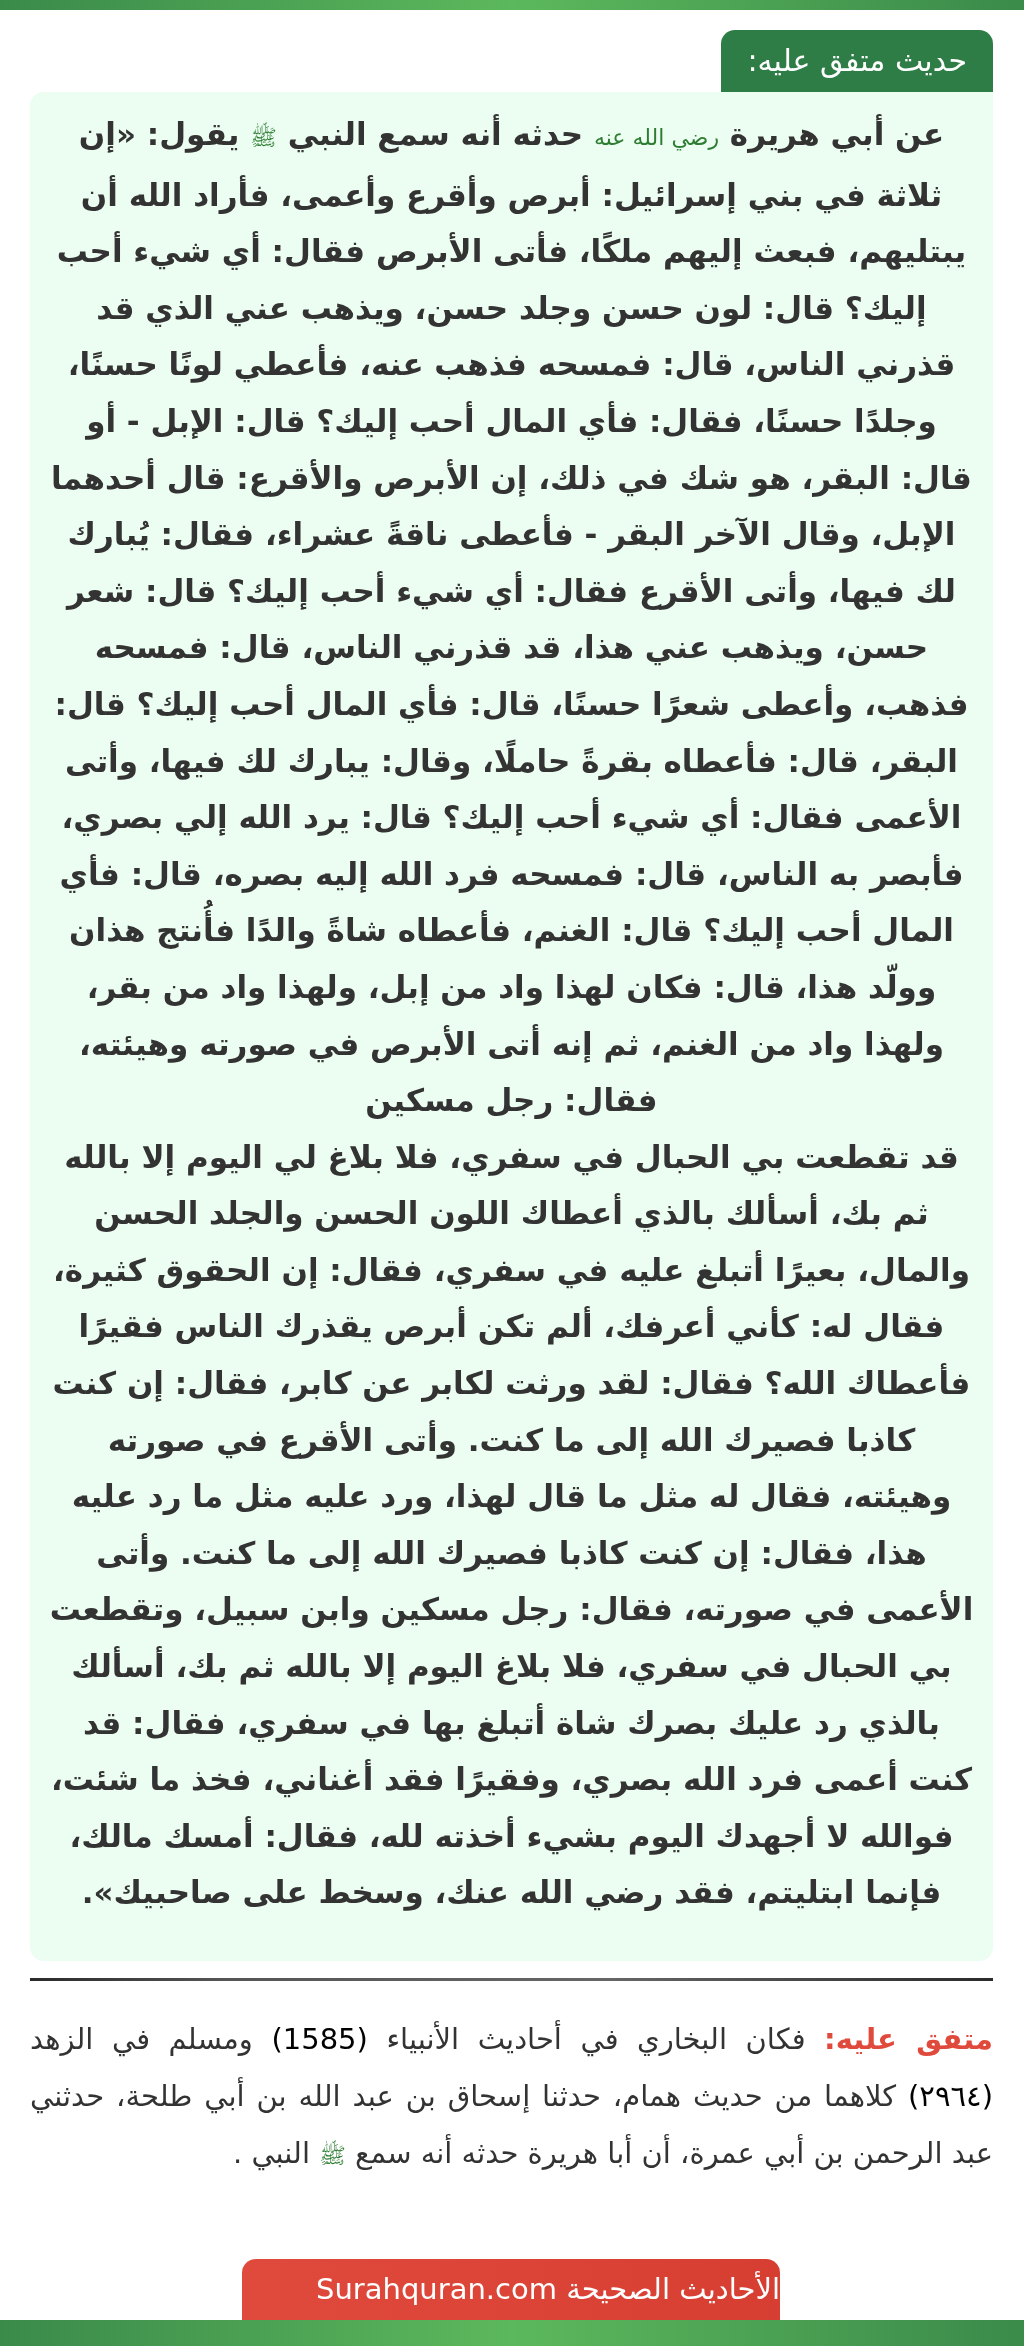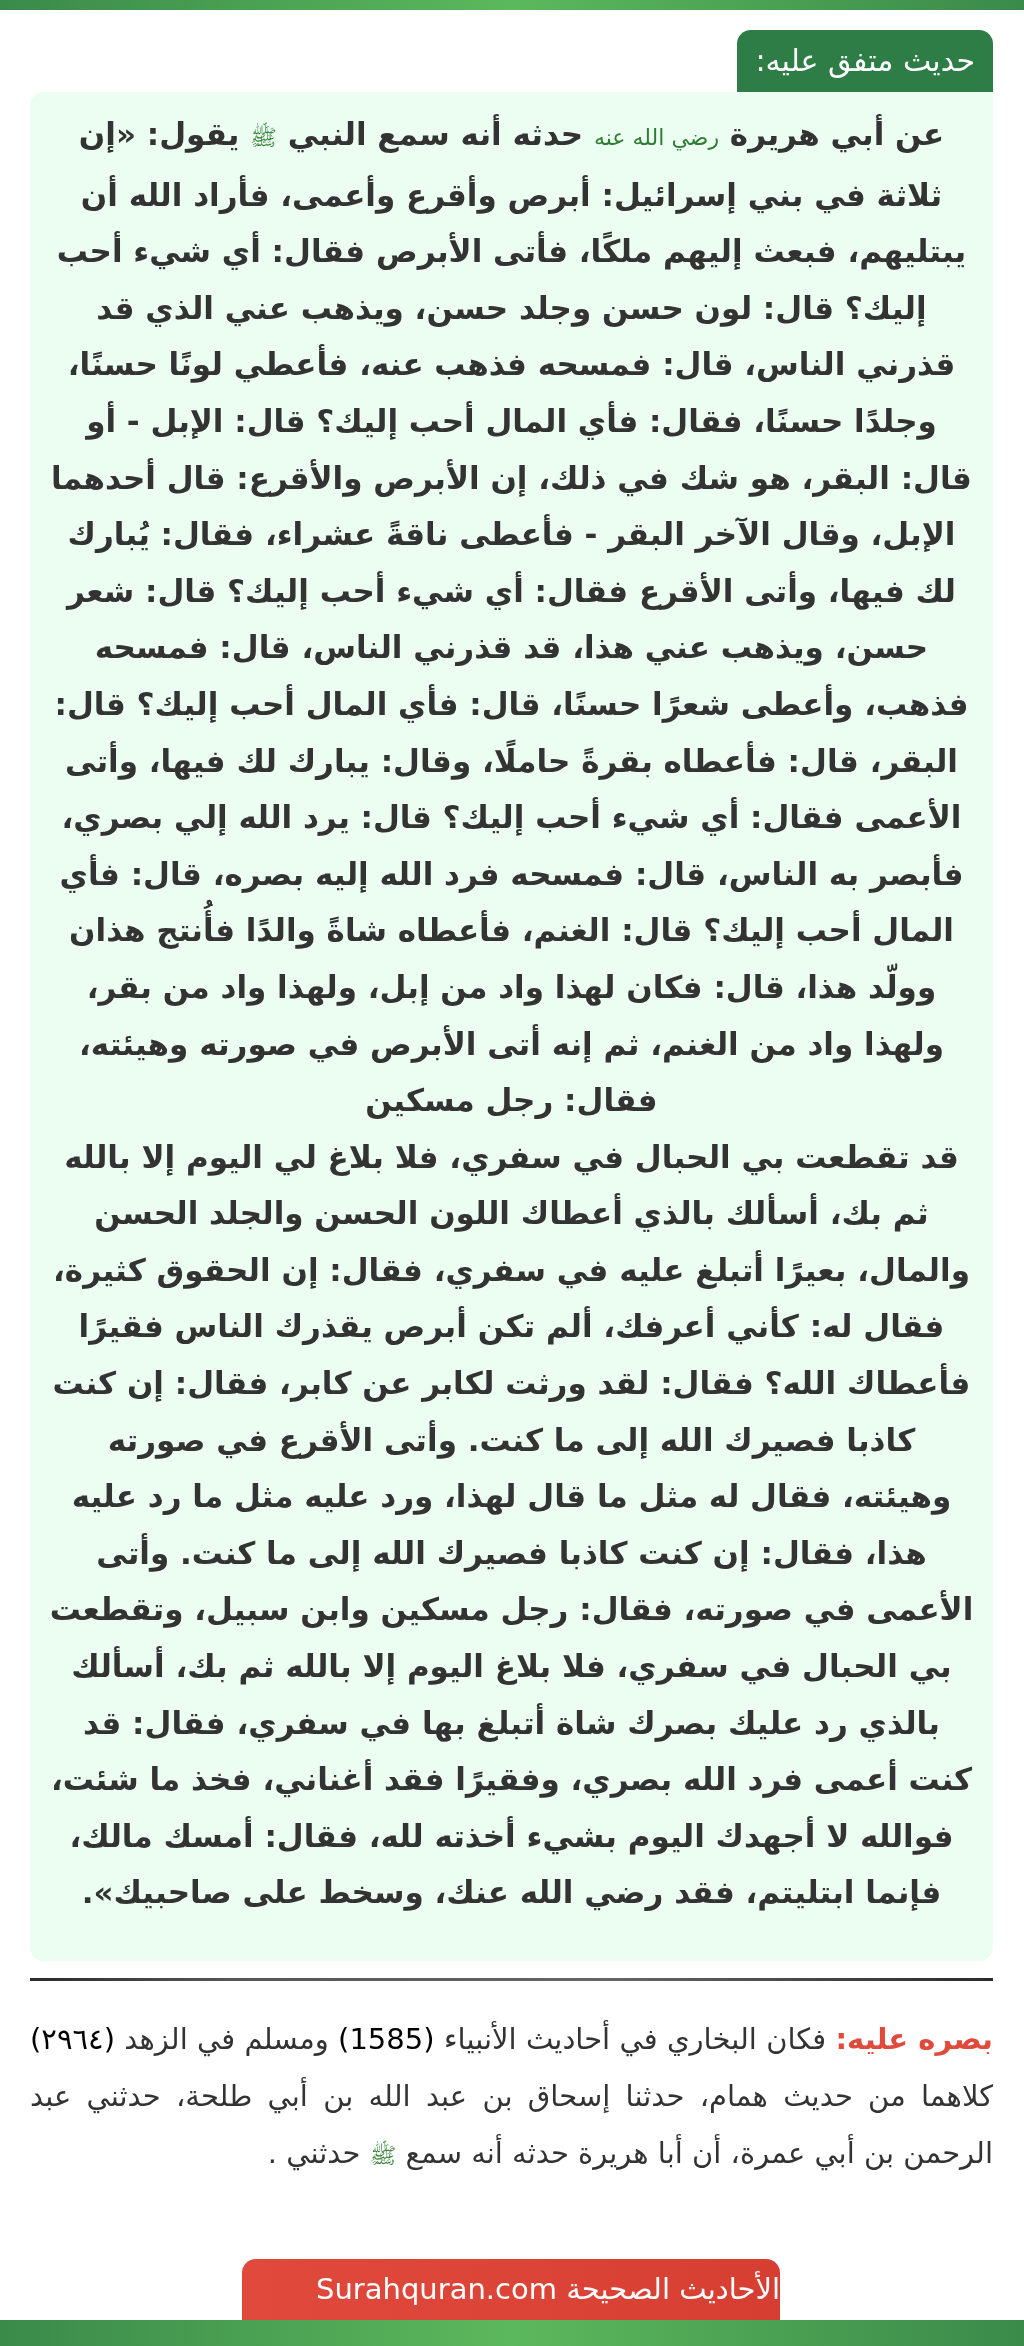--- a/index.html
+++ b/index.html
@@ -10,21 +10,21 @@
     position: relative;
     overflow: hidden;
     font-family: "DejaVu Sans", sans-serif;
   }
   .top-bar {
     position: absolute; left: 0; top: 0; width: 1024px; height: 10px;
     background: linear-gradient(90deg, #3a8a4a 0%, #5cb85c 50%, #3a8a4a 100%);
   }
   .section-label {
     position: absolute; top: 30px; right: 31px;
-    height: 62px; padding: 0 18px;
+    height: 62px; padding: 0 26px;
     background: #2e7d46;
     color: #ffffff;
     border-radius: 14px 14px 0 0;
     font-size: 30px; line-height: 62px;
     direction: rtl;
   }
   .hadith-box {
     position: absolute; left: 30px; top: 92px;
     width: 963px; height: 1869px;
     background: #ecfdf2;
@@ -84,25 +84,25 @@
     <span>حدثه أنه سمع النبي</span>
     <span class="honorific">ﷺ</span>
     <span>يقول: «إن ثلاثة في بني إسرائيل: أبرص وأقرع وأعمى، فأراد الله أن يبتليهم، فبعث إليهم ملكًا، فأتى الأبرص فقال: أي شيء أحب إليك؟ قال: لون حسن وجلد حسن، ويذهب عني الذي قد قذرني الناس، قال: فمسحه فذهب عنه، فأعطي لونًا حسنًا، وجلدًا حسنًا، فقال: فأي المال أحب إليك؟ قال: الإبل - أو قال: البقر، هو شك في ذلك، إن الأبرص والأقرع: قال أحدهما الإبل، وقال الآخر البقر - فأعطى ناقةً عشراء، فقال: يُبارك لك فيها، وأتى الأقرع فقال: أي شيء أحب إليك؟ قال: شعر حسن، ويذهب عني هذا، قد قذرني الناس، قال: فمسحه فذهب، وأعطى شعرًا حسنًا، قال: فأي المال أحب إليك؟ قال: البقر، قال: فأعطاه بقرةً حاملًا، وقال: يبارك لك فيها، وأتى الأعمى فقال: أي شيء أحب إليك؟ قال: يرد الله إلي بصري، فأبصر به الناس، قال: فمسحه فرد الله إليه بصره، قال: فأي المال أحب إليك؟ قال: الغنم، فأعطاه شاةً والدًا فأُنتج هذان وولّد هذا، قال: فكان لهذا واد من إبل، ولهذا واد من بقر، ولهذا واد من الغنم، ثم إنه أتى الأبرص في صورته وهيئته، فقال: رجل مسكين</span><br>
     <span>قد تقطعت بي الحبال في سفري، فلا بلاغ لي اليوم إلا بالله ثم بك، أسألك بالذي أعطاك اللون الحسن والجلد الحسن والمال، بعيرًا أتبلغ عليه في سفري، فقال: إن الحقوق كثيرة، فقال له: كأني أعرفك، ألم تكن أبرص يقذرك الناس فقيرًا فأعطاك الله؟ فقال: لقد ورثت لكابر عن كابر، فقال: إن كنت كاذبا فصيرك الله إلى ما كنت. وأتى الأقرع في صورته وهيئته، فقال له مثل ما قال لهذا، ورد عليه مثل ما رد عليه هذا، فقال: إن كنت كاذبا فصيرك الله إلى ما كنت. وأتى الأعمى في صورته، فقال: رجل مسكين وابن سبيل، وتقطعت بي الحبال في سفري، فلا بلاغ اليوم إلا بالله ثم بك، أسألك بالذي رد عليك بصرك شاة أتبلغ بها في سفري، فقال: قد كنت أعمى فرد الله بصري، وفقيرًا فقد أغناني، فخذ ما شئت، فوالله لا أجهدك اليوم بشيء أخذته لله، فقال: أمسك مالك، فإنما ابتليتم، فقد رضي الله عنك، وسخط على صاحبيك».</span>
   </p>
 </div>
 
 <div class="divider"></div>
 
 <p class="source">
-  <span class="source-label">بصره عليه:</span>
+  <span class="source-label">متفق عليه:</span>
   <span>فكان البخاري في أحاديث الأنبياء</span>
   <span class="ref-num">(1585)</span>
   <span>ومسلم في الزهد</span>
   <span class="ref-num">(٢٩٦٤)</span>
   <span>كلاهما من حديث همام، حدثنا إسحاق بن عبد الله بن أبي طلحة، حدثني عبد الرحمن بن أبي عمرة، أن أبا هريرة حدثه أنه سمع</span>
   <span class="honorific">ﷺ</span>
-  <span>حدثني .</span>
+  <span>النبي .</span>
 </p>
 
 <a class="brand-button">الأحاديث الصحيحة Surahquran.com</a>
 
 <div class="bottom-bar"></div>
 
 </body></html>

